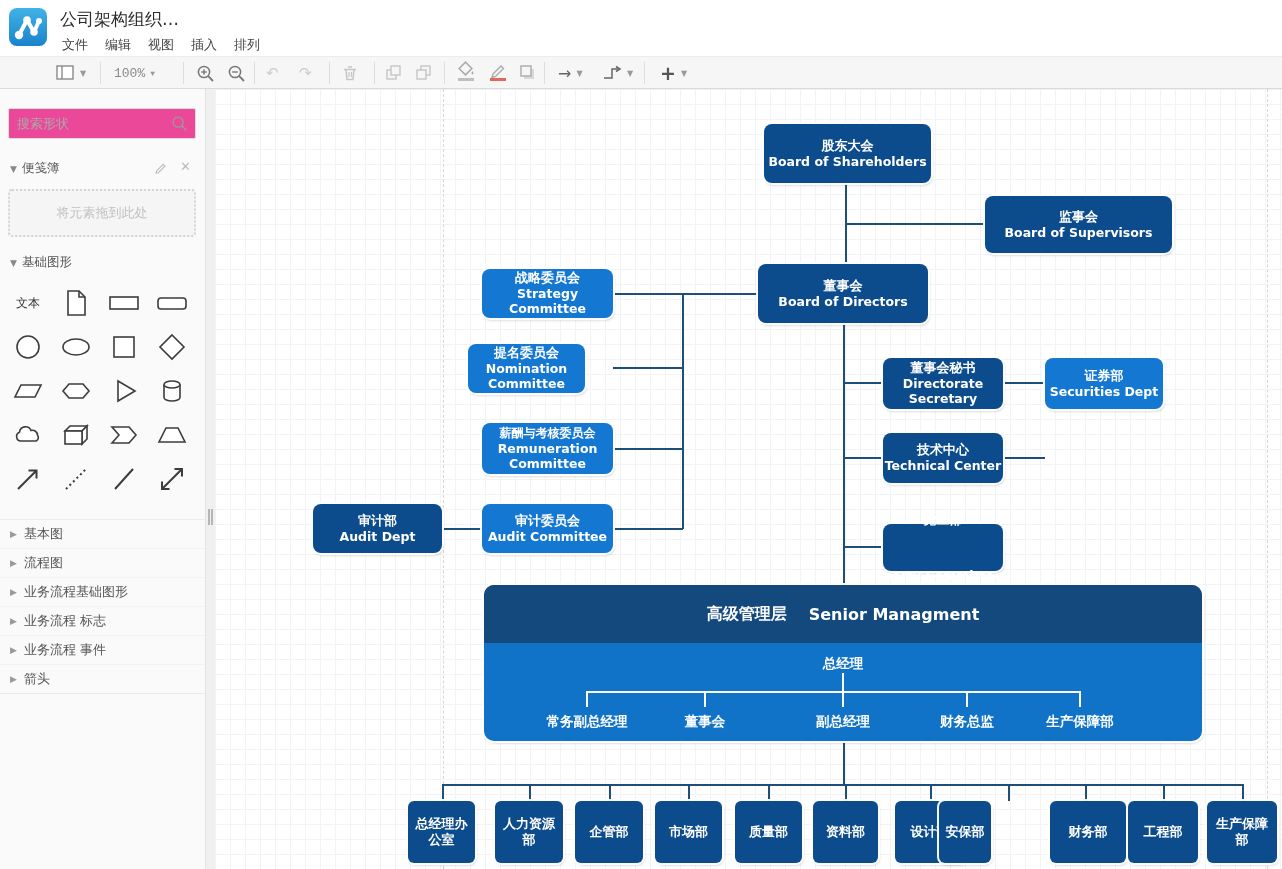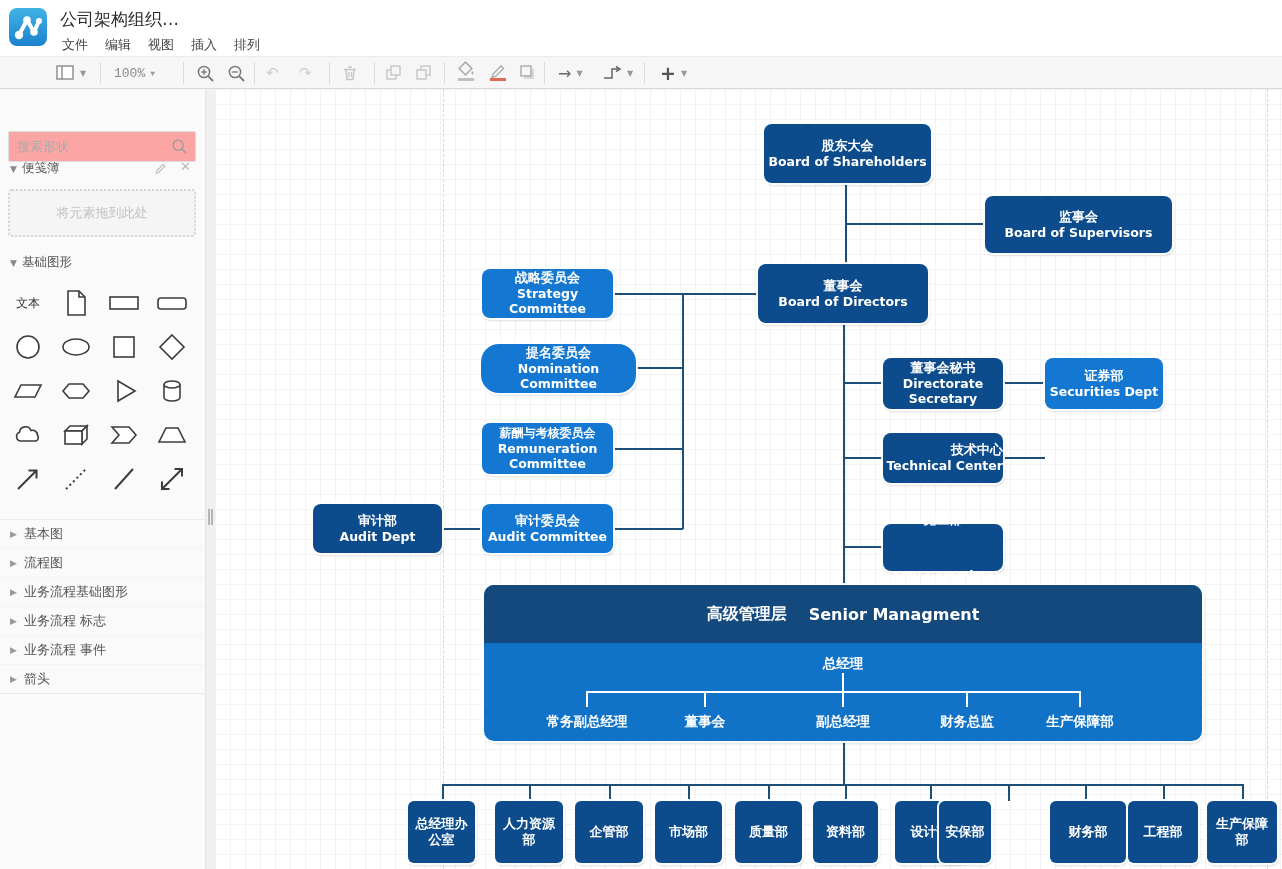--- a/index.html
+++ b/index.html
@@ -18,21 +18,21 @@
   .tb-sep { position:absolute; top:5px; width:1px; height:22px; background:#ddd; }
   .caret { font-size:8px; color:#999; margin-left:2px; }
   .tb-txt { font-size:13px; color:#8a8a8a; }
   .uni-ic { font-size:15px; line-height:1; }
   .disabled { color:#ccc; }
 
   
   #sidebar { position:absolute; left:0; top:89px; width:205px; height:780px; background:#fafafa; z-index:20; }
   #gutter { position:absolute; left:205px; top:89px; width:10px; height:780px; background:#f0f0f0; border-left:1px solid #e4e4e4; z-index:20; }
   #gutter-handle { position:absolute; left:2px; top:420px; width:5px; height:16px; border-left:2px solid #b5b5b5; border-right:2px solid #b5b5b5; }
-  #search-wrap { position:absolute; left:8px; top:19px; width:188px; height:31px; background:#fca5a5; border:1px solid #ddd; border-radius:2px;margin-top:23px; }
+  #search-wrap { position:absolute; left:8px; top:19px; width:188px; height:31px; background:#ec4899; border:1px solid #ddd; border-radius:2px; }
   #search-input { position:absolute; left:8px; top:1px; width:150px; height:27px; border:none; outline:none; font-size:13px; color:#333; background:transparent; }
   #search-input::placeholder { color:#aaa; }
   #search-icon { position:absolute; right:7px; top:6px; }
   .panel-head { position:absolute; left:10px; display:flex; align-items:center; gap:5px; font-size:12.5px; color:#555; }
   .panel-caret { font-size:9px; color:#888; }
   #scratch-icons { position:absolute; right:14px; display:flex; gap:12px; align-items:center; }
   #scratch-close { color:#bbb; font-size:13px; }
   #dropzone { position:absolute; left:8px; top:100px; width:188px; height:48px; border:2px dotted #d4d4d4; border-radius:4px; background:#f5f5f5; display:flex; align-items:center; justify-content:center; font-size:13px; color:#c2c2c2; }
   #shape-grid { position:absolute; left:4px; top:192px; width:196px; display:grid; grid-template-columns:repeat(4,48px); grid-auto-rows:44px; }
   .shape-cell { display:flex; align-items:center; justify-content:center; cursor:pointer; }
@@ -418,21 +418,21 @@
     <span class="en">Board of Supervisors</span>
   </div>
   <div class="node node-dark" style="left:543px; top:175px; width:170px; height:59px;">
     <span class="zh">董事会</span>
     <span class="en">Board of Directors</span>
   </div>
   <div class="node node-light" style="left:267px; top:180px; width:131px; height:49px;">
     <span class="zh">战略委员会</span>
     <span class="en">Strategy Committee</span>
   </div>
-  <div class="node node-light" style="left:266px; top:255px; width:155px; height:49px;border-radius:18px;">
+  <div class="node node-light" style="left:253px; top:255px; width:117px; height:49px;">
     <span class="zh">提名委员会</span>
     <span class="en">Nomination Committee</span>
   </div>
   <div class="node node-light" style="left:267px; top:334px; width:131px; height:51px;">
     <span class="zh" style="font-size:12px;">薪酬与考核委员会</span>
     <span class="en">Remuneration Committee</span>
   </div>
   <div class="node node-light" style="left:267px; top:415px; width:131px; height:49px;">
     <span class="zh">审计委员会</span>
     <span class="en">Audit Committee</span>
@@ -442,21 +442,21 @@
     <span class="en">Audit Dept</span>
   </div>
   <div class="node node-dark" style="left:668px; top:269px; width:120px; height:51px;">
     <span class="zh">董事会秘书</span>
     <span class="en">Directorate Secretary</span>
   </div>
   <div class="node node-light" style="left:830px; top:269px; width:118px; height:51px;">
     <span class="zh">证券部</span>
     <span class="en">Securities Dept</span>
   </div>
-  <div class="node node-dark" style="left:668px; top:344px; width:120px; height:50px;align-items:flex-end;">
+  <div class="node node-dark" style="left:668px; top:344px; width:120px; height:50px;">
     <span class="zh">技术中心</span>
     <span class="en">Technical Center</span>
   </div>
   <div class="node node-dark" style="left:668px; top:435px; width:120px; height:47px;gap:40px;">
     <span class="zh">党工部</span>
     <span class="en">party Committee</span>
   </div>
 
   <div id="senior-box">
     <div id="senior-header">

